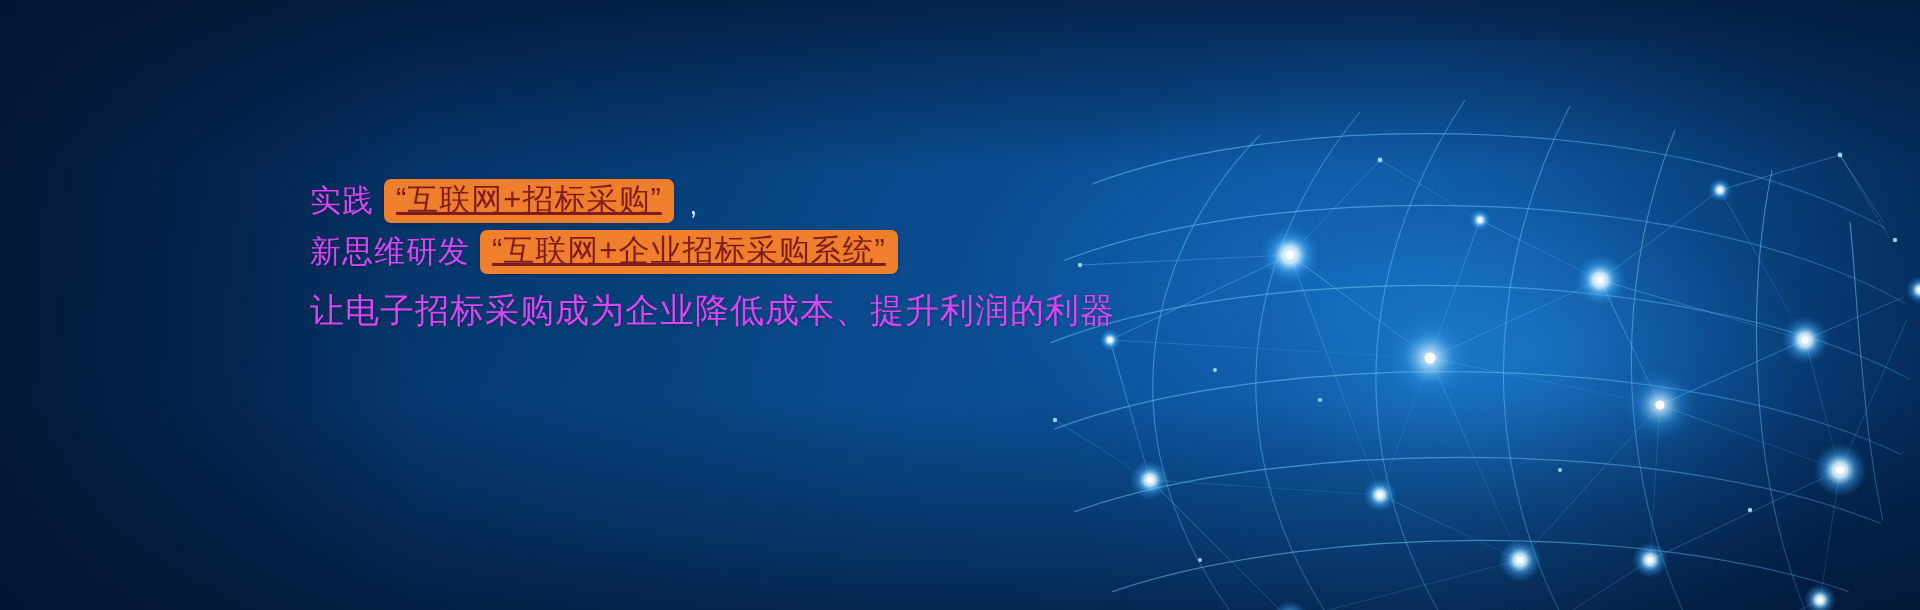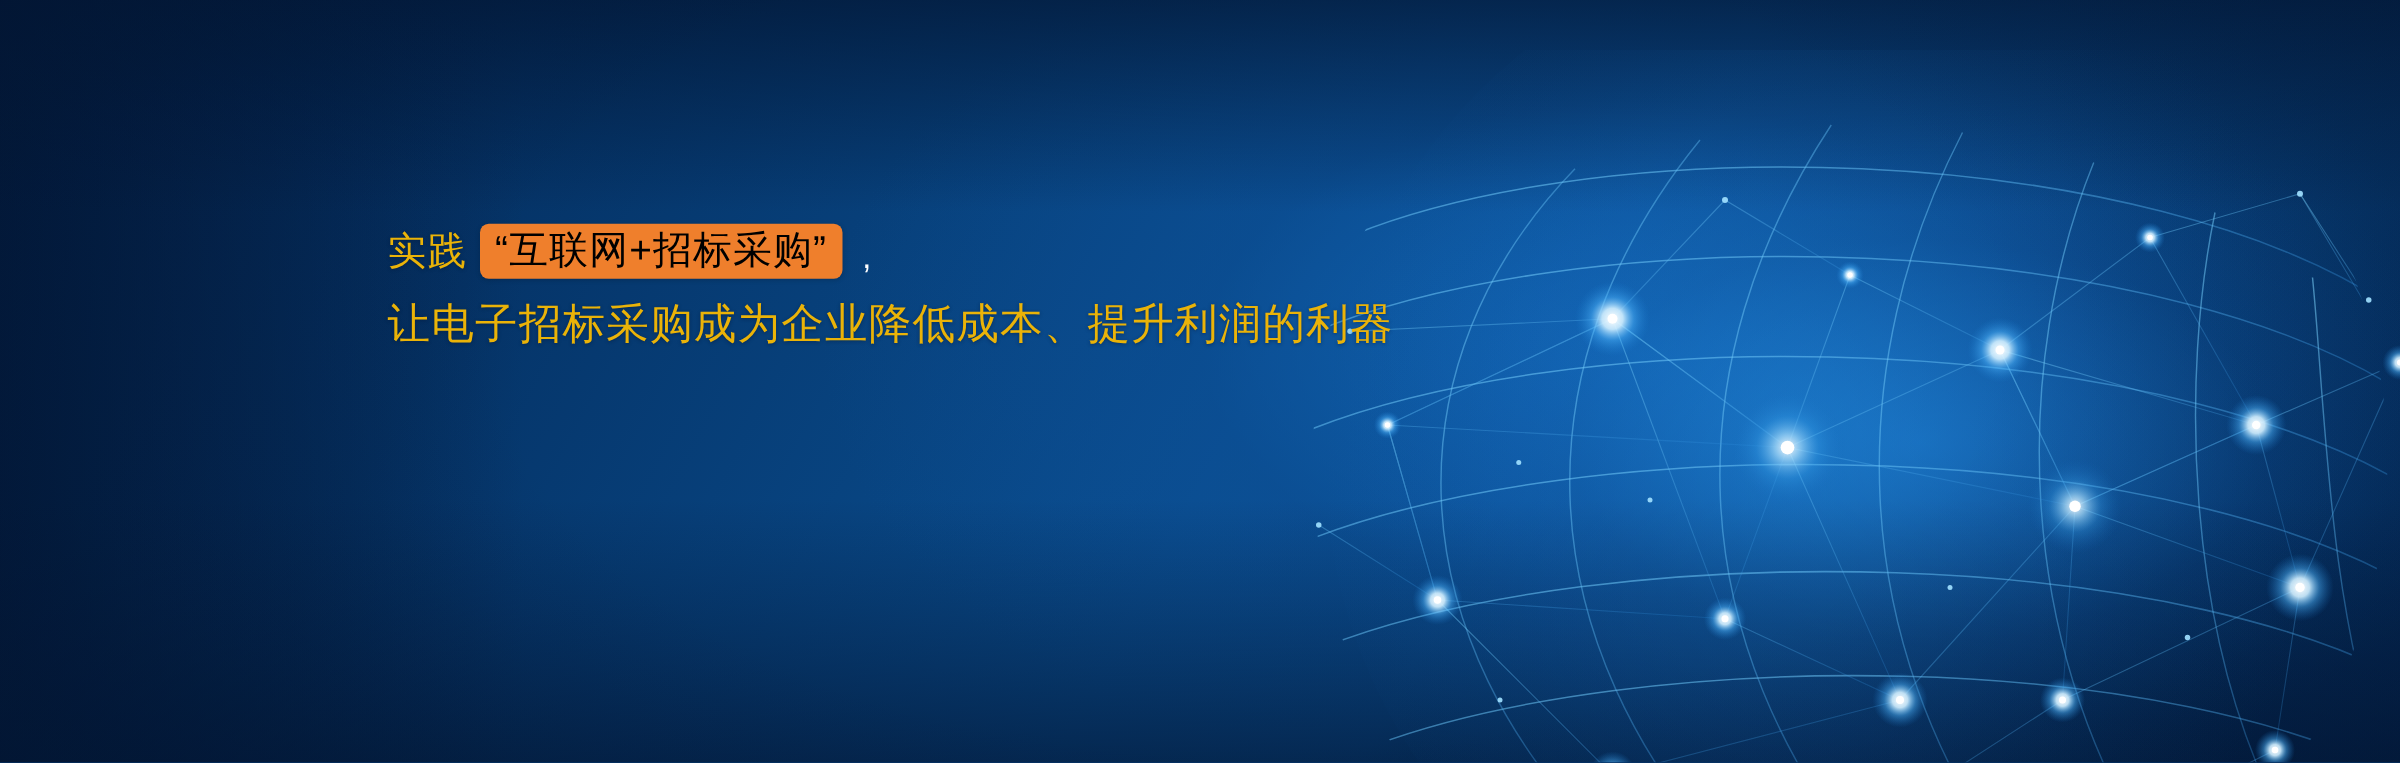--- a/index.html
+++ b/index.html
@@ -57,31 +57,32 @@
   }
   .line{
     display:flex;align-items:center;white-space:nowrap;
     color:#ffffff;
     font-family:"Liberation Sans","DejaVu Sans",sans-serif;
   }
   .line1{height:46px;font-size:31px;letter-spacing:1px;}
   .line2{height:48px;font-size:31px;letter-spacing:1px;margin-top:4px;}
   .line3{height:50px;font-size:34px;letter-spacing:1px;margin-top:10px;}
 
-  .plain{ color:#eab308; text-shadow:0 1px 3px rgba(0,20,50,.45); }
+  .plain{ color:#d946ef; text-shadow:0 1px 3px rgba(0,20,50,.45); }
 
   .pill{
     display:inline-block;
     background:#ef7f2c;
-    color:#000000;
+    color:#7f1d1d;
     border-radius:7px;
     padding:5px 12px 7px 12px;
     margin:0 10px;
     line-height:1.05;
     box-shadow:0 1px 4px rgba(0,0,0,0.18);
+    text-decoration:underline;
   }
   .pill.p1{font-size:31px;}
   .pill.p2{font-size:31px;}
   .comma{
     color:#ffffff;font-size:26px;margin-left:6px;position:relative;top:4px;
   }
 </style>
 </head>
 <body>
 
@@ -243,20 +244,24 @@
   </div>
 
   <div id="copy">
 
     <div class="line line1">
       <span class="plain">实践</span>
       <span class="pill p1">“互联网+招标采购”</span>
       <span class="comma">,</span>
     </div>
 
+    <div class="line line2">
+      <span class="plain">新思维研发</span>
+      <span class="pill p2">“互联网+企业招标采购系统”</span>
+    </div>
 
     <div class="line line3">
       <span class="plain">让电子招标采购成为企业降低成本、提升利润的利器</span>
     </div>
 
   </div>
 
 </div>
 
 </body></html>

